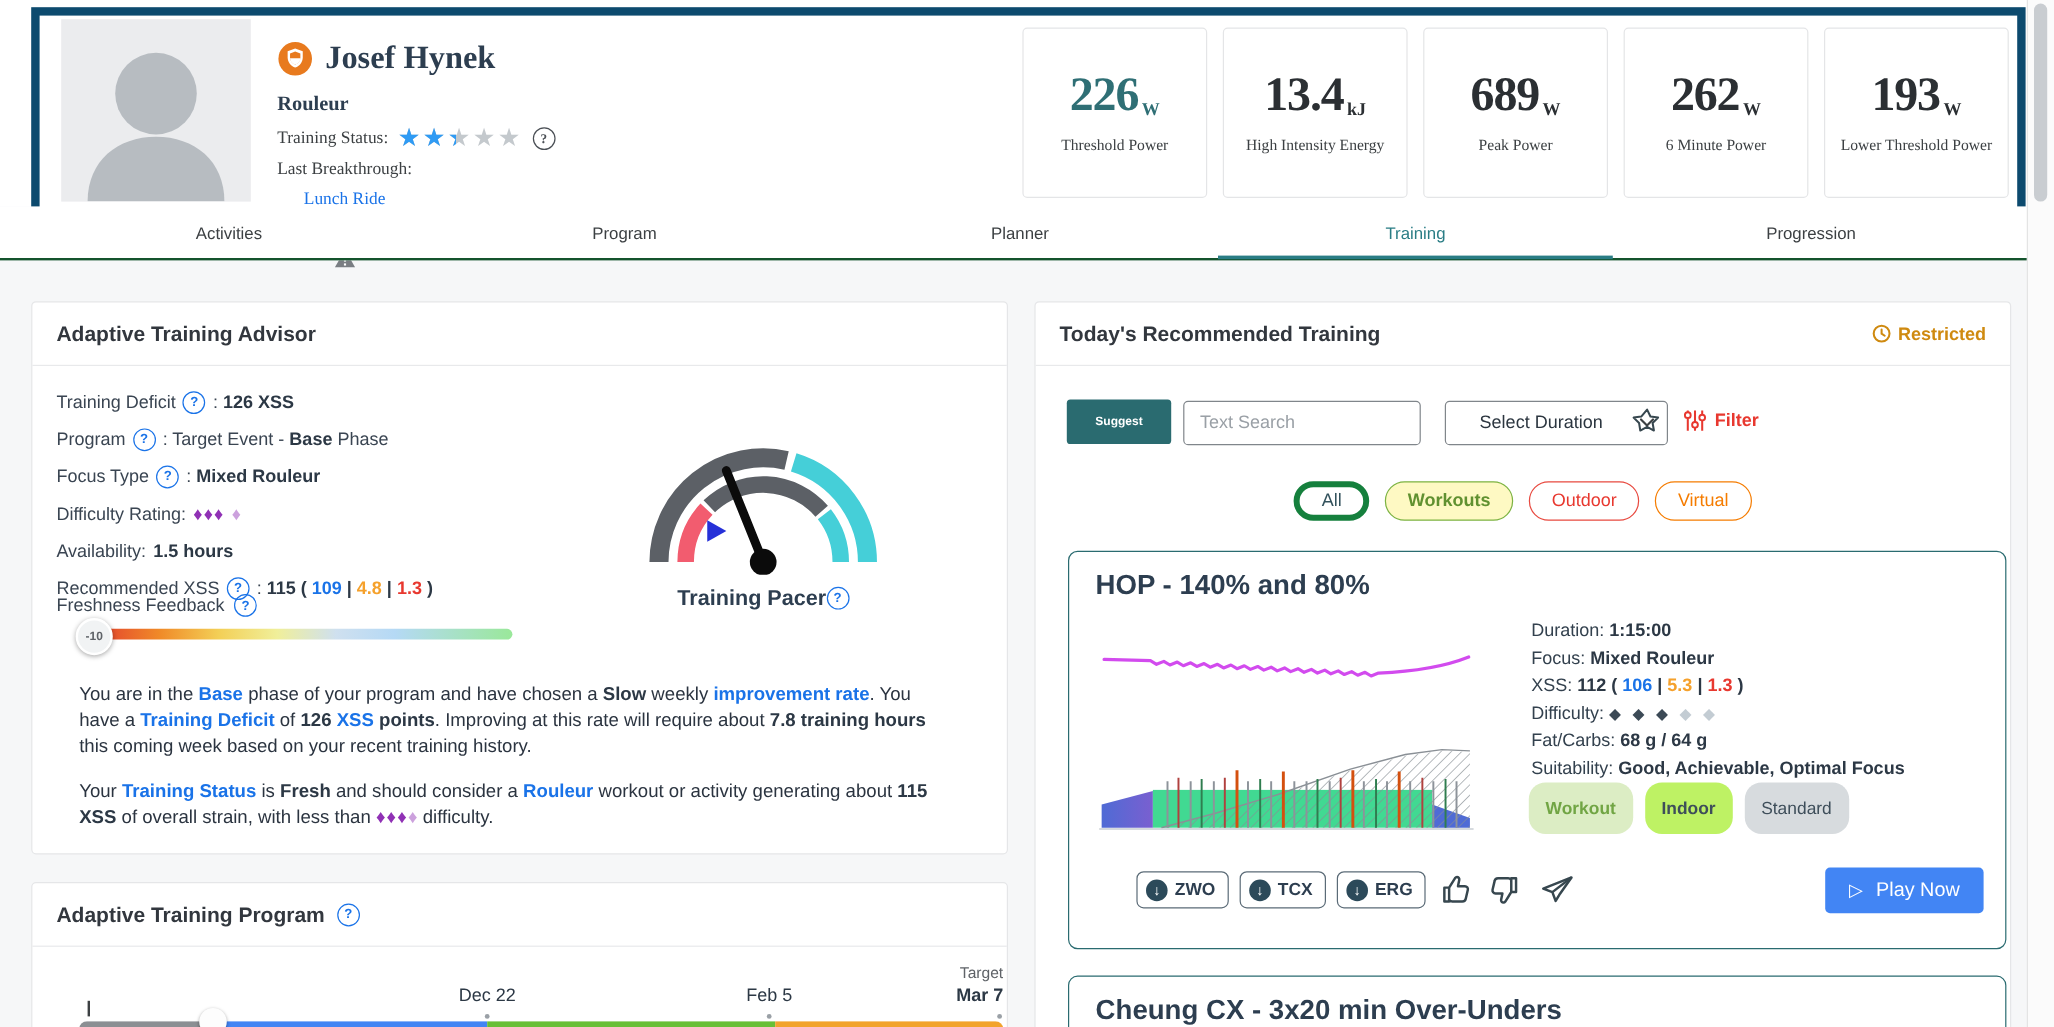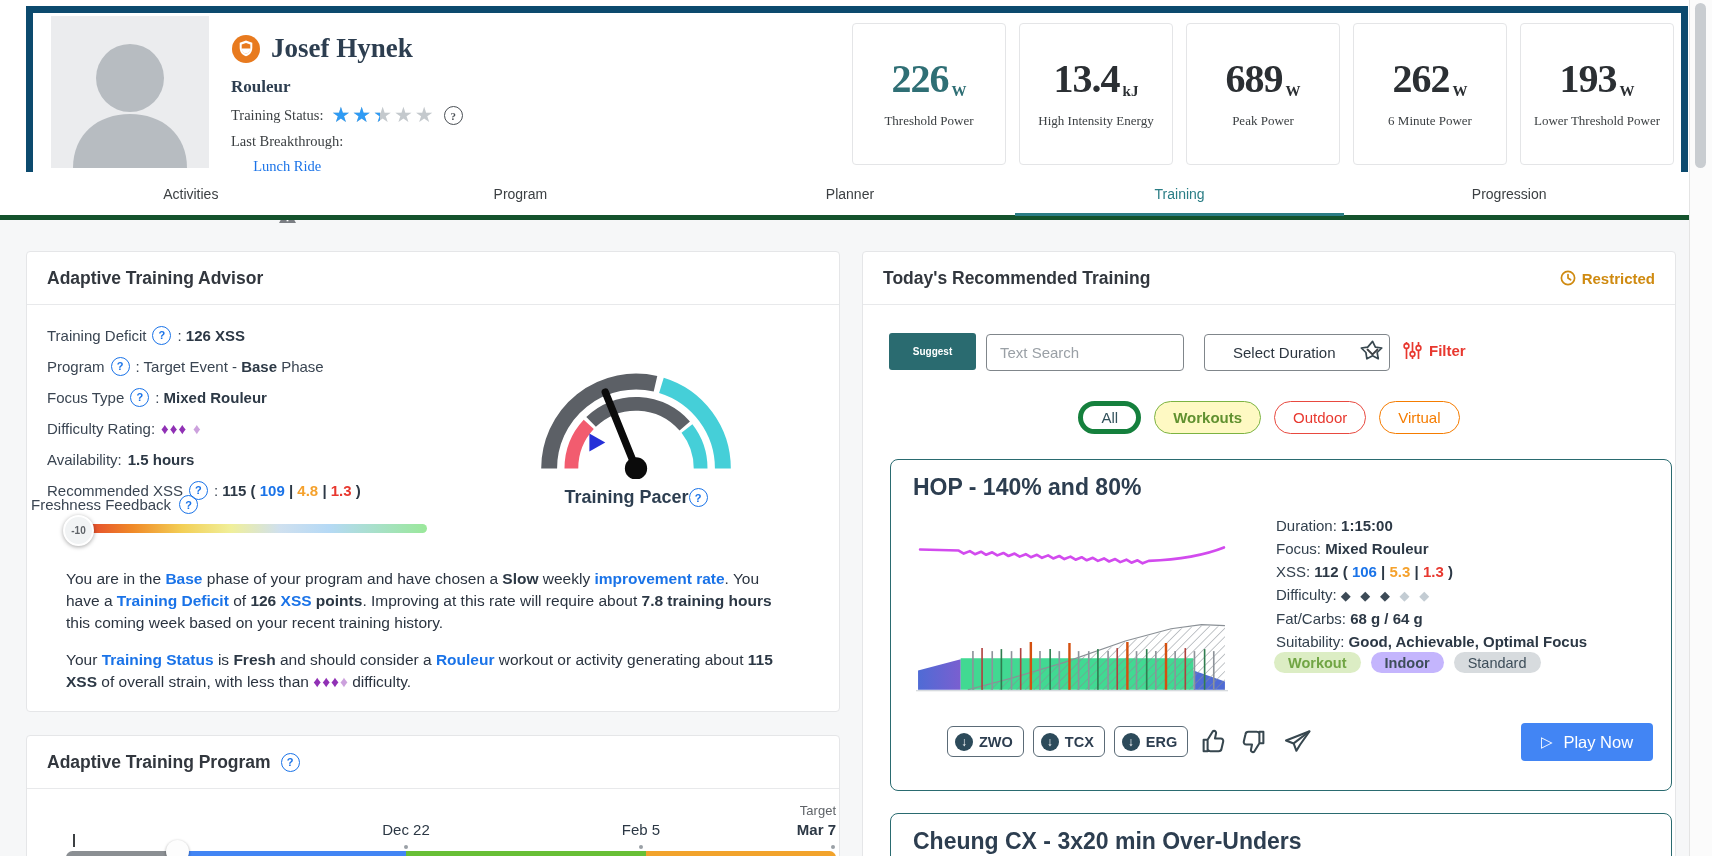--- a/index.html
+++ b/index.html
@@ -27,21 +27,21 @@
 
   .stats{position:absolute;right:7px;top:10px;display:flex;gap:13px;}
   .stat-card{width:152px;height:140px;background:#fff;border:1px solid #e4e5e7;border-radius:4px;
              display:flex;flex-direction:column;align-items:center;justify-content:center;gap:14px;}
   .stat-val{font-size:40px;font-weight:700;color:#2b2f33;letter-spacing:-1px;line-height:1;}
   .stat-val.accent{color:#2f6f75;}
   .stat-val .unit{font-size:15px;letter-spacing:0;position:relative;top:4px;margin-left:3px;}
   .stat-label{font-size:13px;color:#3c4043;}
 
   
-  .tabs-bar{position:absolute;left:0;top:172px;width:100%;height:43px;background:#fff;border-bottom:5px solid #14532d;}
+  .tabs-bar{position:absolute;left:0;top:172px;width:100%;height:43px;background:#fff;border-bottom:2px solid #14532d;}
   .tabs-inner{position:absolute;left:26px;top:0;width:1648px;height:43px;display:flex;}
   .tab{flex:1;display:flex;align-items:center;justify-content:center;font-size:14px;color:#3c4043;cursor:pointer;position:relative;}
   .tab.active{color:#2a7d85;}
   .tab.active::after{content:"";position:absolute;left:0;right:0;bottom:-1px;height:3px;background:#2a7d85;}
 
   
   .card{position:absolute;background:#fff;border:1px solid #e5e6e8;border-radius:4px;}
   .card-title-row{height:52px;border-bottom:1px solid #e8e9eb;display:flex;align-items:center;gap:10px;padding:0 20px;}
   .card-title{font-size:17.5px;font-weight:700;color:#32373e;}
 
@@ -51,21 +51,21 @@
   .adv-row{display:flex;align-items:center;gap:6px;margin-bottom:8px;white-space:nowrap;}
   .b{font-weight:700;color:#2c3845;}
   .lb{font-weight:700;color:#1a73e8;}
   .blue{font-weight:700;color:#1a73e8;}
   .org{font-weight:700;color:#f5a12c;}
   .red{font-weight:700;color:#e8382f;}
   .pur{color:#9031b5;letter-spacing:1px;}
   .pur-d{color:#9031b5;opacity:.45;}
   .dia{color:#3c4a56;letter-spacing:3px;font-size:13px;}
   .dia-d{color:#c3ccd3;letter-spacing:3px;font-size:13px;}
-  .fresh-label{position:absolute;left:4px;top:243px;display:flex;align-items:center;gap:8px;font-size:15px;text-align:center;}
+  .fresh-label{position:absolute;left:20px;top:243px;display:flex;align-items:center;gap:8px;font-size:15px;text-align:center;}
   .slider{position:absolute;left:50px;top:272px;width:350px;height:9px;border-radius:5px;
           background:linear-gradient(90deg,#e23b2e 0%,#f08a28 16%,#f3cf56 30%,#f0ef9a 44%,#cfe0ef 58%,#b5d9f5 72%,#9ae89a 100%);}
   .slider-handle{position:absolute;left:-14px;top:-9px;width:27px;height:27px;border-radius:50%;background:#f1f3f4;
                  border:2px solid #fff;box-shadow:0 1px 4px rgba(0,0,0,.35);display:flex;align-items:center;justify-content:center;
                  font-size:10px;font-weight:700;color:#5f6368;cursor:grab;}
   .gauge-wrap{position:absolute;left:500px;top:102px;width:218px;text-align:center;}
   .gauge-label-row{display:flex;align-items:center;justify-content:center;margin-top:4px;
                    font-size:18px;font-weight:700;color:#2d3e50;}
   .adv-paras{position:absolute;left:39px;top:316px;width:728px;font-size:15.5px;line-height:22px;color:#2b3440;}
   .adv-paras p{margin:0 0 15px 0;}
@@ -112,23 +112,23 @@
   .pill-outdoor{border:1px solid #e8493f;color:#e8382f;}
   .pill-virtual{border:1px solid #f57c00;color:#f57c00;}
 
   .wcard{position:absolute;left:27px;width:780px;background:#fff;border:1px solid #2a6b70;border-radius:8px;}
   .wcard1{top:207px;height:330px;}
   .wcard2{top:561px;height:150px;}
   .wtitle{position:absolute;left:22px;top:14px;font-size:23px;font-weight:700;color:#2d3e50;cursor:pointer;}
   .wchart{position:absolute;left:20px;top:58px;}
   .wdetails{position:absolute;left:385px;top:54px;font-size:15px;line-height:23px;color:#33414e;}
   .wbadges{position:absolute;left:383px;top:192px;display:flex;gap:10px;}
-  .badge{height:21px;border-radius:14px;display:flex;align-items:center;padding:0 14px;font-size:14.5px;}
+  .badge{height:43px;border-radius:14px;display:flex;align-items:center;padding:0 14px;font-size:14.5px;}
   .badge.green{background:#dcedc4;color:#71a544;font-weight:700;}
-  .badge.blue{background:#c4b5fd;color:#3e4e5a;}
+  .badge.blue{background:#bef264;color:#3e4e5a;}
   .badge.gray{background:#d7dbde;color:#3e4e5a;}
   .dl-row{position:absolute;left:56px;top:266px;display:flex;align-items:center;gap:9px;}
   .dl-btn{display:flex;align-items:center;gap:6px;height:31px;padding:0 10px 0 7px;border:1.5px solid #5b6b77;
           border-radius:6px;background:#fff;font-size:14.5px;font-weight:700;color:#2d3e50;font-family:inherit;cursor:pointer;}
   .dl-circle{width:18px;height:18px;border-radius:50%;background:#2c4a5a;color:#fff;display:flex;align-items:center;
              justify-content:center;font-size:12px;font-weight:700;}
   .icon-btn{background:none;border:none;padding:0;cursor:pointer;display:flex;align-items:center;}
   .play-btn{position:absolute;left:630px;top:263px;width:132px;height:38px;background:#4285f4;border:none;border-radius:4px;
             color:#fff;font-size:16.5px;font-family:inherit;cursor:pointer;display:flex;align-items:center;
             justify-content:center;gap:11px;}

